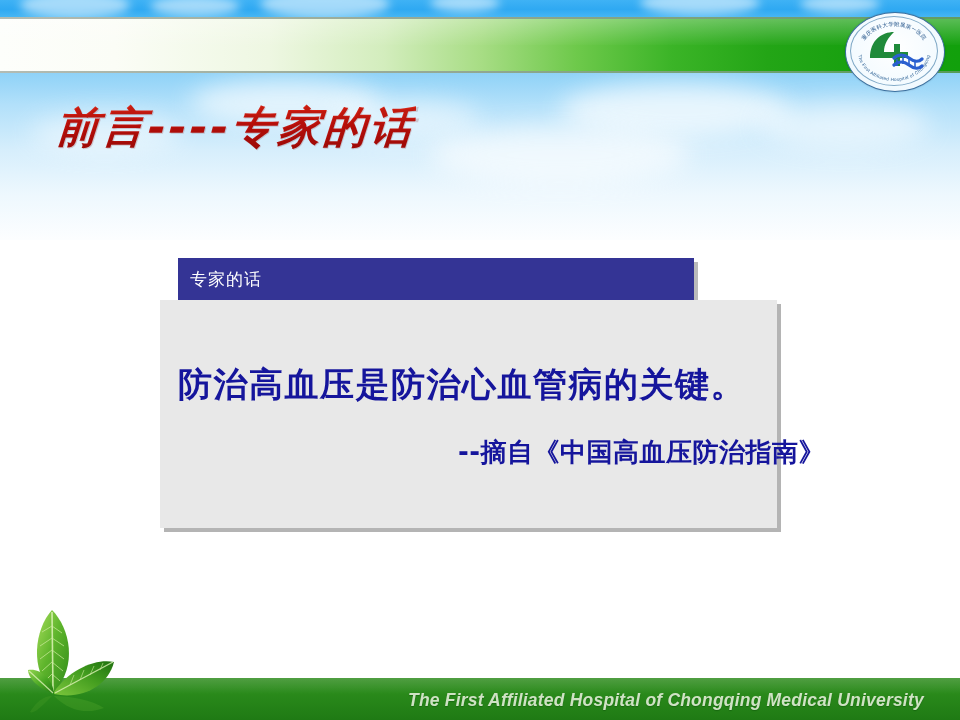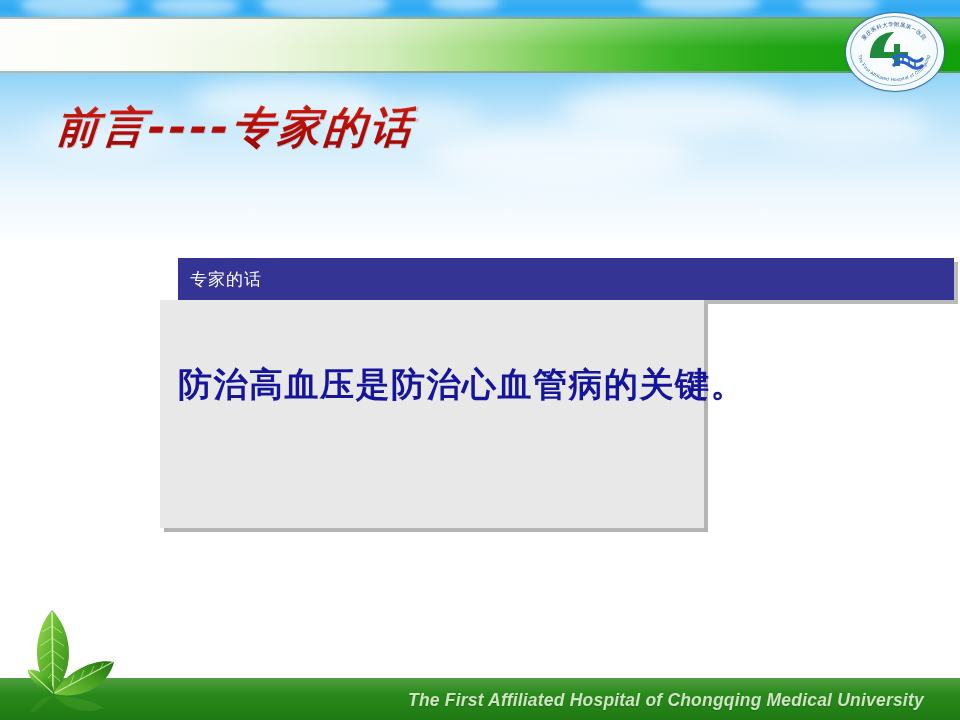--- a/index.html
+++ b/index.html
@@ -155,38 +155,38 @@
     -webkit-text-fill-color: transparent;
     text-shadow: 1px 1px 0 rgba(120,0,0,0.18);
     white-space: nowrap;
     transform: skewX(-4deg);
   }
 
   
   .panel-header {
     position: absolute;
     left: 178px; top: 258px;
-    width: 776px; height: 42px;
+    width: 516px; height: 42px;
     background: #343495;
     box-shadow: 4px 4px 0 rgba(130,130,130,0.55);
   }
   .panel-header-label {
     position: absolute;
     left: 12px; top: 10px;
     font-family: "DejaVu Sans", "Liberation Sans", sans-serif;
     font-size: 17px;
     color: #ffffff;
     letter-spacing: 1px;
     white-space: nowrap;
   }
 
   .panel-body {
     position: absolute;
     left: 160px; top: 300px;
-    width: 544px; height: 228px;
+    width: 617px; height: 228px;
     background: #e8e8e8;
     box-shadow: 4px 4px 0 rgba(130,130,130,0.60);
   }
 
   .quote-main {
     position: absolute;
     left: 18px; top: 62px;
     width: 650px;
     font-family: "DejaVu Sans", "Liberation Sans", sans-serif;
     font-size: 34px;
@@ -307,20 +307,21 @@
   </div>
 
   <div class="title">前言----专家的话</div>
 
   <div class="panel-header">
     <div class="panel-header-label">专家的话</div>
   </div>
 
   <div class="panel-body">
     <div class="quote-main">防治高血压是防治心血管病的关键。</div>
+    <div class="quote-source">--摘自《中国高血压防治指南》</div>
   </div>
 
   <div class="footer-band">
     <div class="footer-band-glow"></div>
   </div>
 
   <svg class="leaves" viewBox="0 0 150 124">
     <defs>
       <linearGradient id="lgA" x1="0" y1="0" x2="1" y2="1">
         <stop offset="0%" stop-color="#a8dd5c"></stop>

